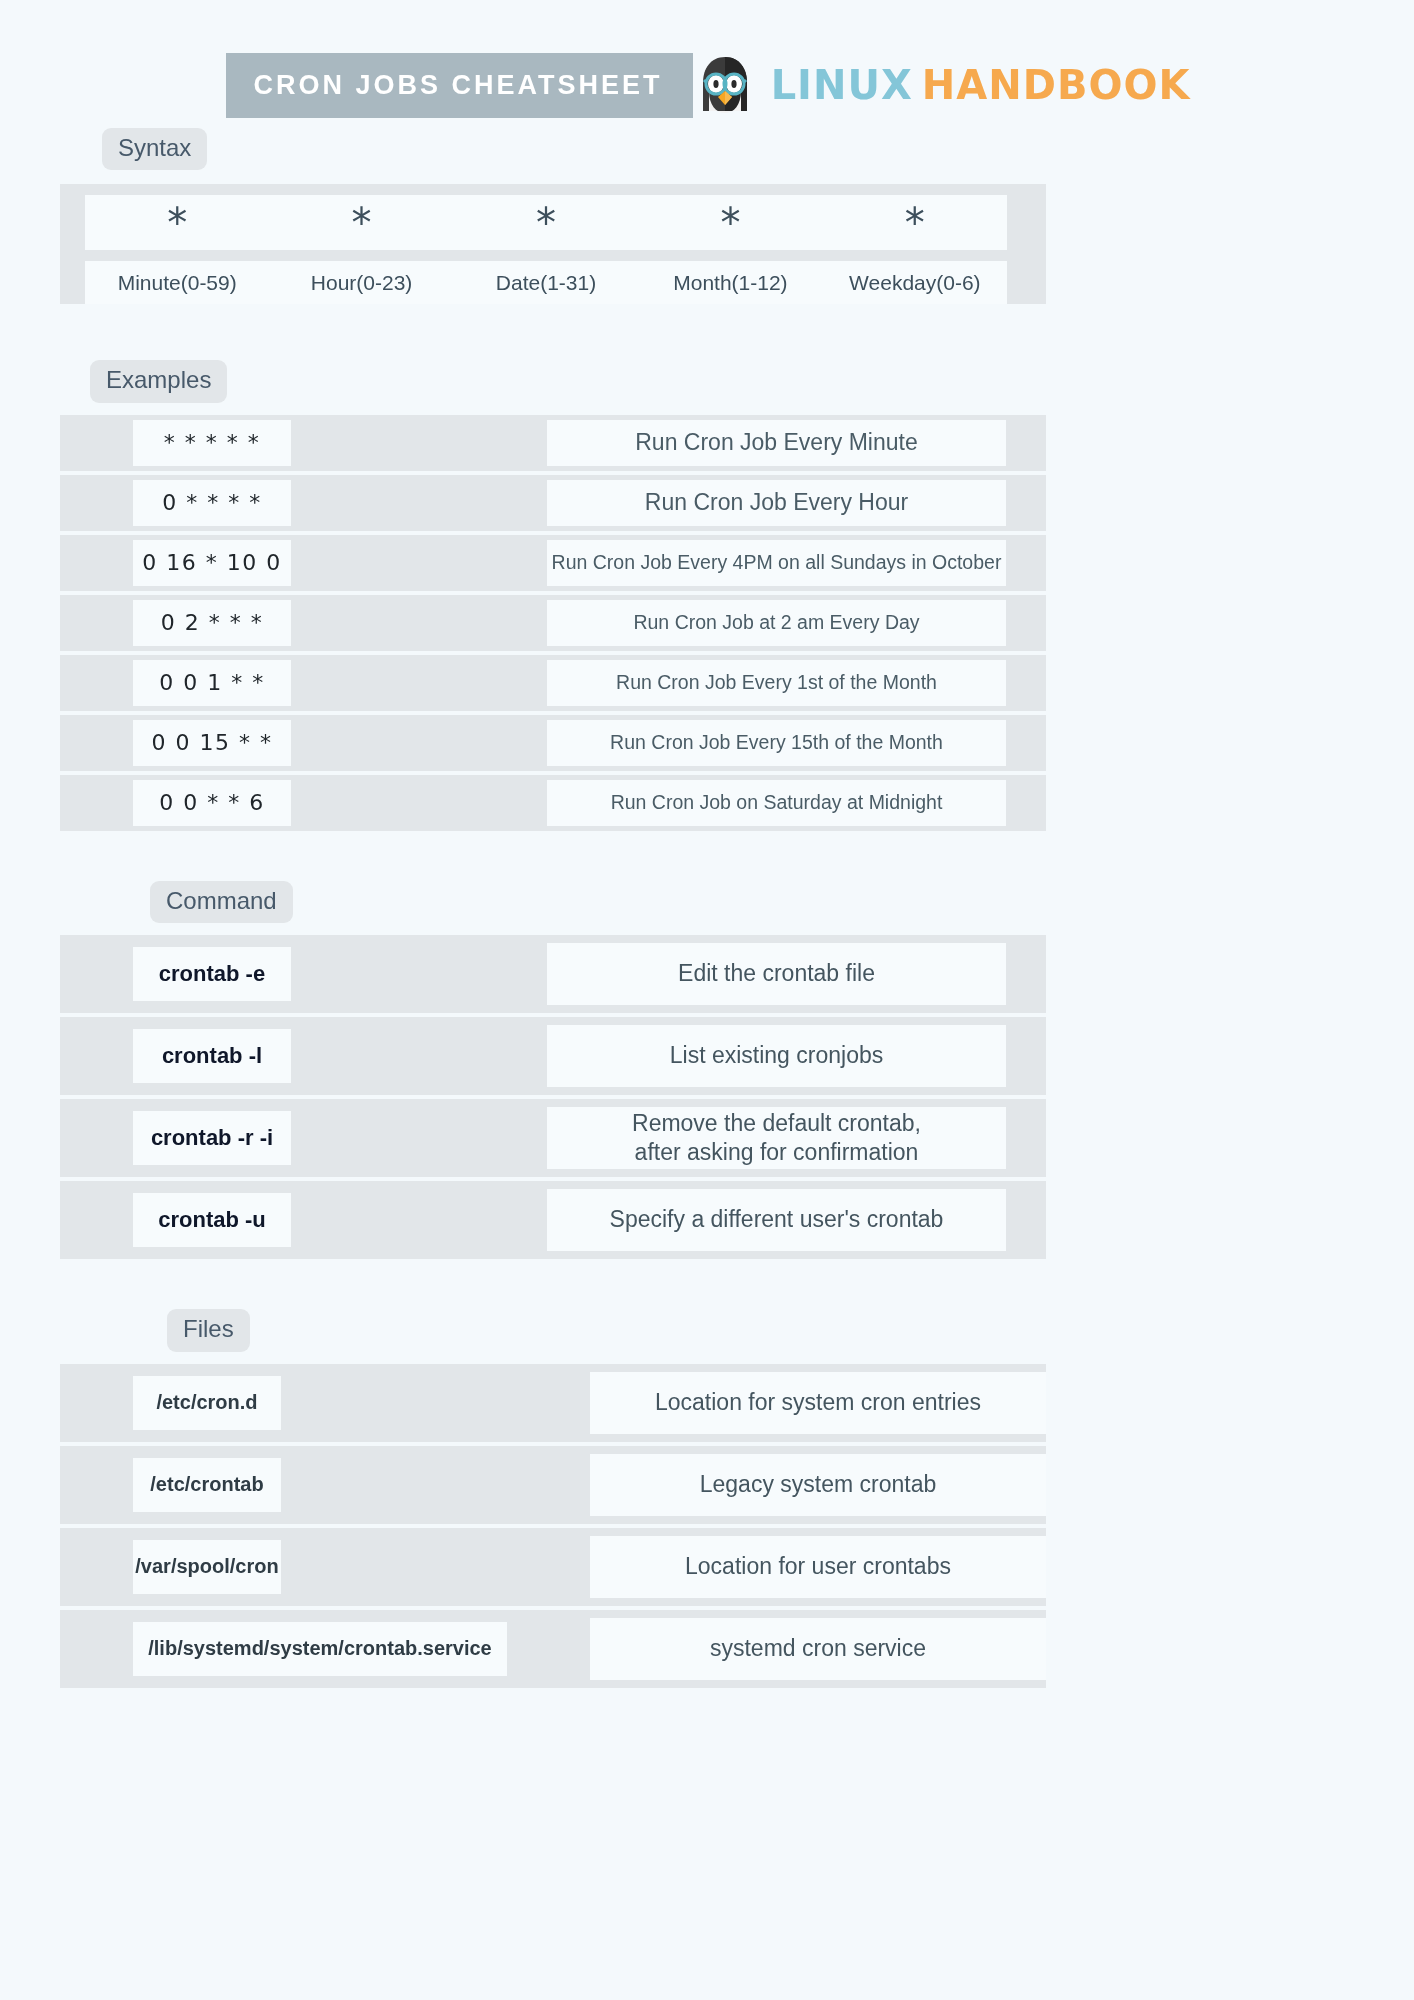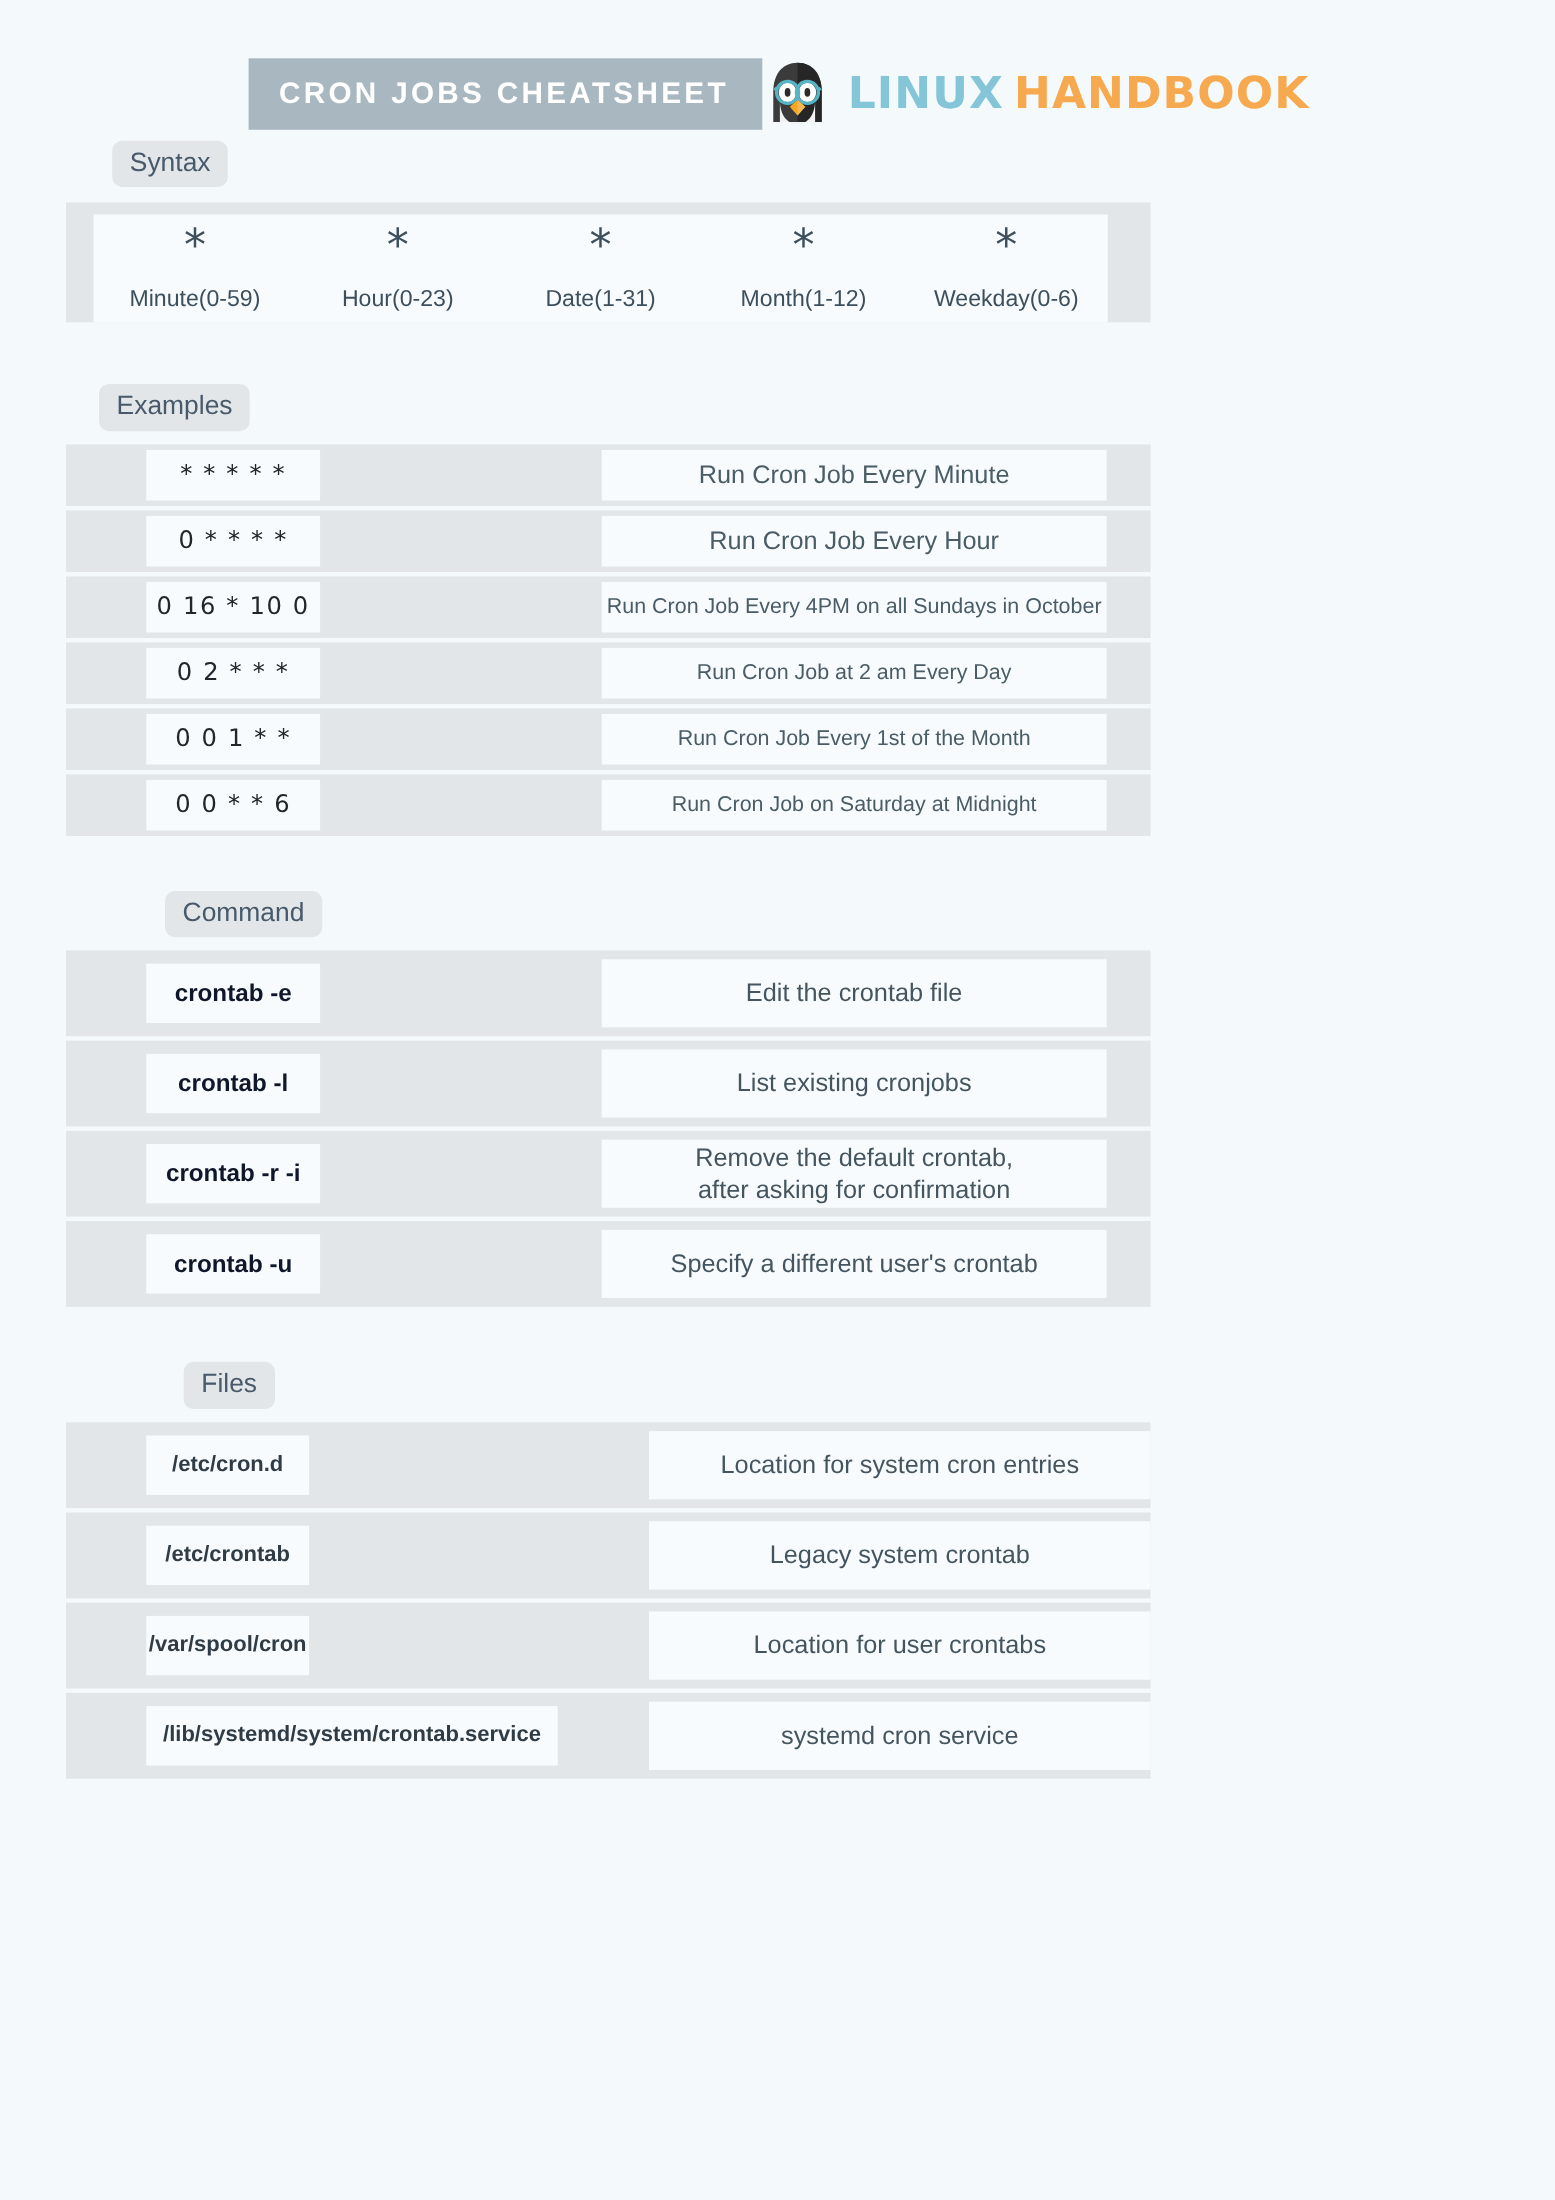--- a/index.html
+++ b/index.html
@@ -83,21 +83,21 @@
     width: 986px;
     padding: 11px 0 0 25px;
   }
 
   .syntax-stars, .syntax-names {
     display: flex;
     background: #f7fbfd;
     width: 922px;
   }
   .syntax-stars { height: 55px; }
-  .syntax-names { height: 43px; margin-top: 0; }
+  .syntax-names { height: 43px; margin-top: 11px; }
 
   .syntax-stars > div,
   .syntax-names > div {
     flex: 1 1 0;
     display: flex;
     align-items: center;
     justify-content: center;
   }
 
   .star-glyph {
@@ -250,20 +250,24 @@
     </div>
     <div class="row">
       <div class="cell-left">0 2 * * *</div>
       <div class="cell-right small">Run Cron Job at 2 am Every Day</div>
     </div>
     <div class="row">
       <div class="cell-left">0 0 1 * *</div>
       <div class="cell-right small">Run Cron Job Every 1st of the Month</div>
     </div>
     <div class="row">
+      <div class="cell-left">0 0 15 * *</div>
+      <div class="cell-right small">Run Cron Job Every 15th of the Month</div>
+    </div>
+    <div class="row">
       <div class="cell-left">0 0 * * 6</div>
       <div class="cell-right small">Run Cron Job on Saturday at Midnight</div>
     </div>
   </div>
 
   <div class="gap-md"></div>
 
   <div class="label-row indent-cmd">
     <span class="section-label">Command</span>
   </div>

